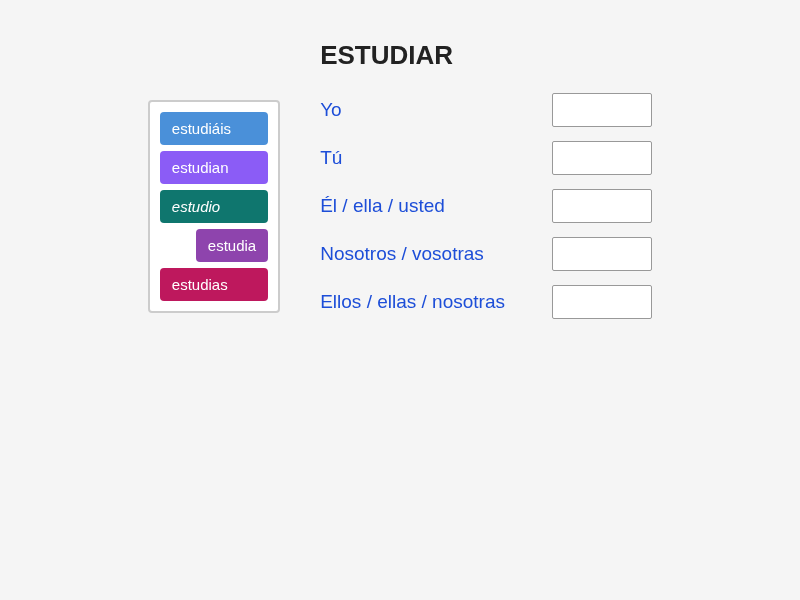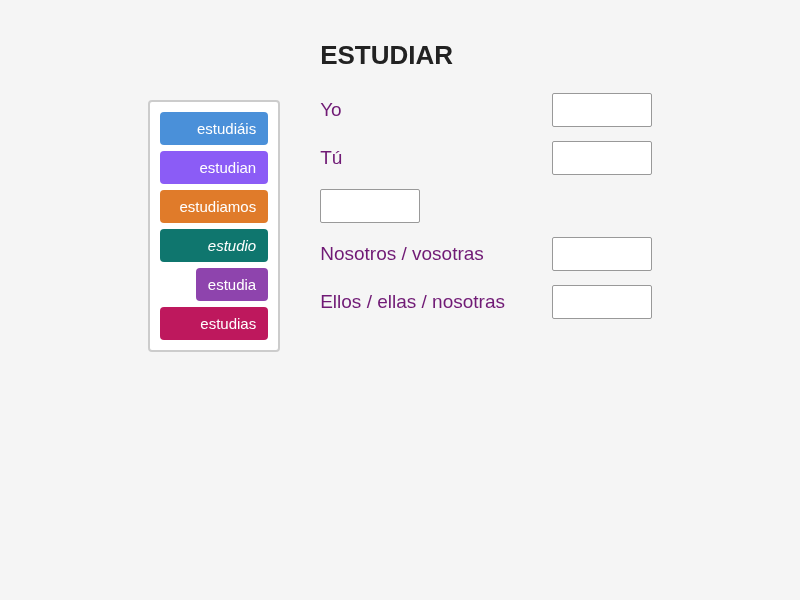--- a/index.html
+++ b/index.html
@@ -41,21 +41,21 @@
     }
 
     .verb-btn {
       padding: 8px 12px;
       border: none;
       border-radius: 4px;
       color: white;
       font-size: 15px;
       font-weight: 500;
       cursor: pointer;
-      text-align: right;
+      text-align: left;
     }
 
     .right-panel {
       display: flex;
       flex-direction: column;
       gap: 4px;
     }
 
     .verb-title {
       font-size: 26px;
@@ -66,21 +66,21 @@
 
     .conjugation-row {
       display: flex;
       align-items: center;
       gap: 12px;
       margin-bottom: 10px;
     }
 
     .pronoun-label {
       font-size: 19px;
-      color: #701a75;
+      color: #1d4ed8;
       min-width: 220px;
     }
 
     .answer-box {
       width: 100px;
       height: 34px;
       border: 1.5px solid #999;
       border-radius: 2px;
       background-color: #fff;
       font-size: 15px;
@@ -89,38 +89,38 @@
   </style>
 </head>
 <body>
 
 <div class="container">
 
   <div class="verb-bank">
 
   <button class="verb-btn" style="background-color: rgb(74, 144, 217);">estudiáis</button>
       <button class="verb-btn" style="background-color: #8b5cf6;">estudian</button>
-      <button class="verb-btn" style="background-color: rgb(224, 123, 42);">estudiamos</button>
       <button class="verb-btn" style="background-color: #0f766e; font-style: italic;">estudio</button>
       <button class="verb-btn" style="background-color: rgb(142, 68, 173); margin-left: 36px;">estudia</button>
       <button class="verb-btn" style="background-color: #be185d;">estudias</button>
     </div>
 
   <div class="right-panel">
     <div class="verb-title">ESTUDIAR</div>
 
   <div class="conjugation-row">
         <span class="pronoun-label">Yo</span>
         <input type="text" class="answer-box" style="">
       </div>
       <div class="conjugation-row">
         <span class="pronoun-label">Tú</span>
         <input type="text" class="answer-box" style="">
       </div>
       <div class="conjugation-row">
+        <span class="pronoun-label">Él / ella / usted</span>
         <input type="text" class="answer-box" style="">
       </div>
       <div class="conjugation-row">
         <span class="pronoun-label">Nosotros / vosotras</span>
         <input type="text" class="answer-box" style="">
       </div>
       <div class="conjugation-row">
         <span class="pronoun-label">Ellos / ellas / nosotras</span>
         <input type="text" class="answer-box" style="">
       </div>

